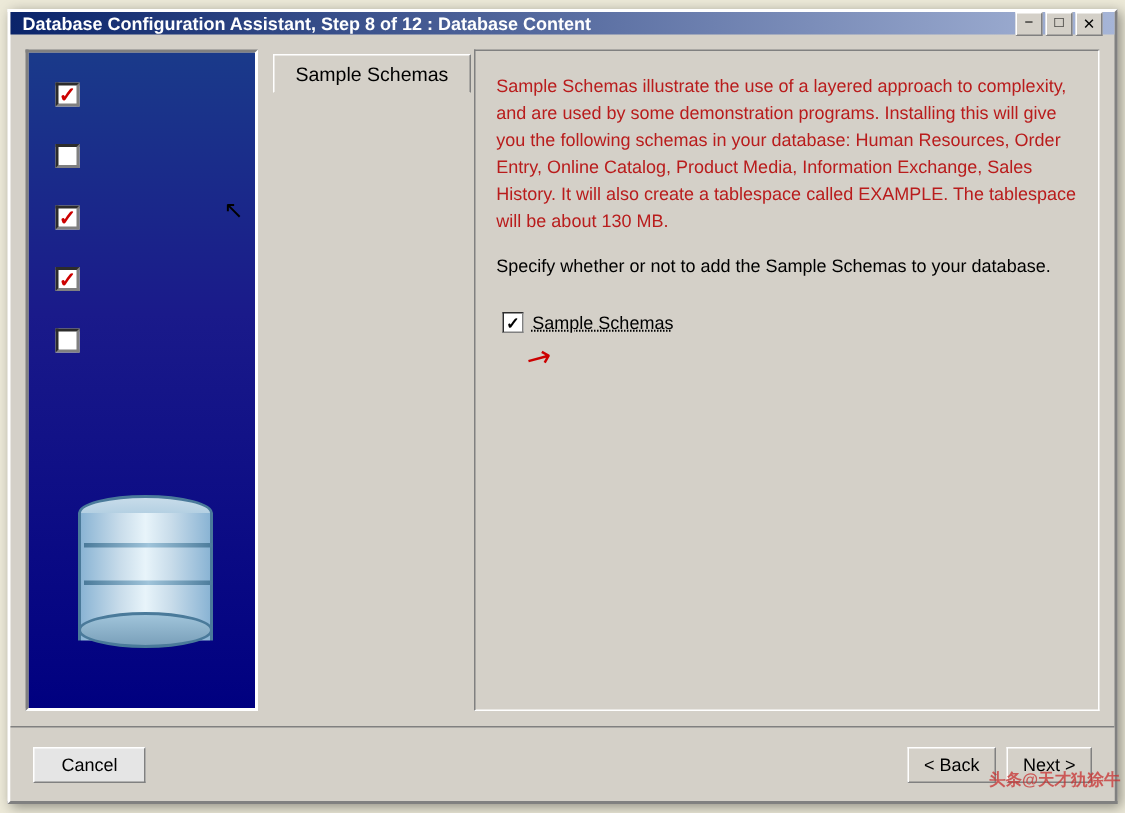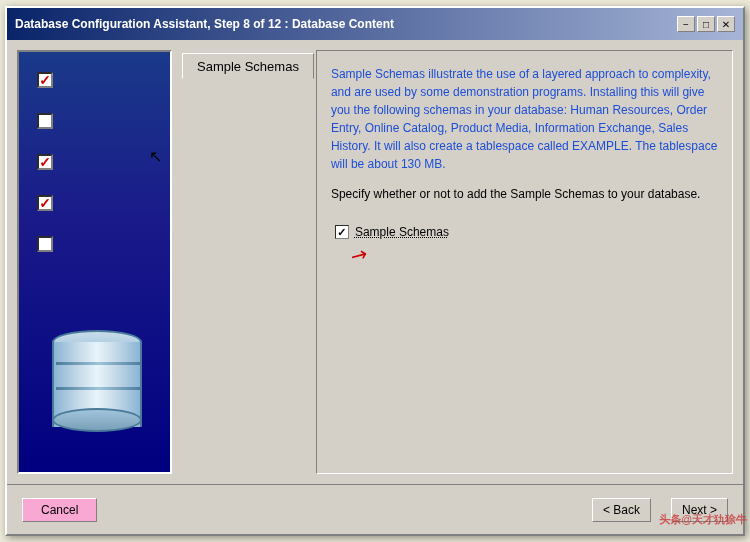--- a/index.html
+++ b/index.html
@@ -27,21 +27,21 @@
       box-shadow: 2px 2px 8px rgba(0,0,0,0.4);
     }
 
     .title-bar {
       background: linear-gradient(to right, #0a246a, #a6b5d7);
       color: white;
       padding: 4px 8px;
       display: flex;
       align-items: center;
       justify-content: space-between;
-      height: 32px;
+      height: 15px;
       flex-shrink: 0;
     }
 
     .title-bar-text {
       font-size: 12px;
       font-weight: bold;
       white-space: nowrap;
     }
 
     .title-bar-buttons {
@@ -237,21 +237,21 @@
       border-bottom-color: #fff;
       padding: 14px;
       display: flex;
       flex-direction: column;
       overflow: hidden;
     }
 
     .tab-description {
       font-size: 12px;
       line-height: 1.5;
-      color: #1d4ed8;
+      color: #b91c1c;
       margin-bottom: 14px;
     }
 
     .specify-text {
       font-size: 12px;
       margin-bottom: 24px;
     }
 
     .checkbox-row {
       display: flex;
@@ -312,27 +312,27 @@
       flex-shrink: 0;
     }
 
     .bottom-left {
       display: flex;
       gap: 8px;
     }
 
     .bottom-right {
       display: flex;
-      gap: 20px;
+      gap: 7px;
       align-items: center;
     }
 
     .btn {
       padding: 4px 18px;
-      background: #f9a8d4;
+      background: #e5e5e5;
       border: 1px solid;
       border-top-color: #fff;
       border-left-color: #fff;
       border-right-color: #808080;
       border-bottom-color: #808080;
       cursor: pointer;
       font-size: 12px;
       min-width: 70px;
     }
 

